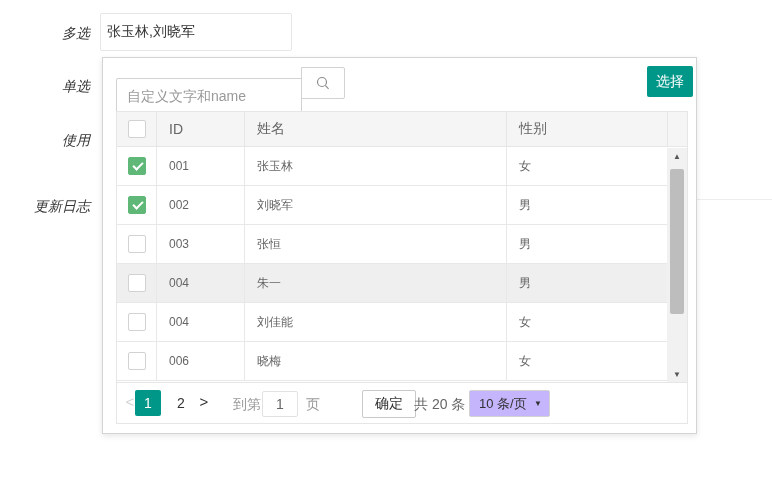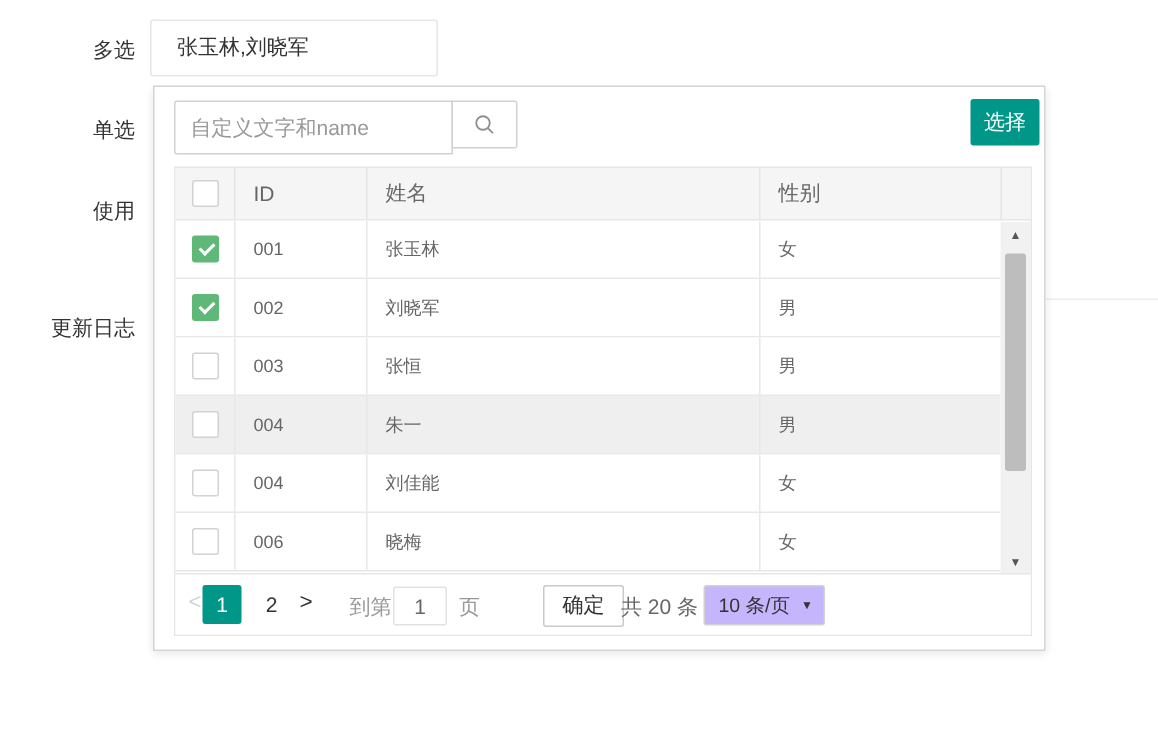--- a/index.html
+++ b/index.html
@@ -1,35 +1,35 @@
 <!DOCTYPE html>
 <html><head>
 <meta charset="utf-8">
 <style>
   * { margin:0; padding:0; box-sizing:border-box; }
   html,body { width:772px; height:488px; background:#fff; overflow:hidden;
               font-family:"Liberation Sans","DejaVu Sans",sans-serif; font-size:14px; color:#333; }
   .stage { position:relative; width:772px; height:488px; }
 
   
-  .form-label { position:absolute; left:8px; width:82px; text-align:right; font-size:14px; color:#333; }
+  .form-label { position:absolute; left:8px; width:82px; text-align:right; font-size:14px; color:#333;font-style:italic; }
 
   
   .multi-input { position:absolute; left:100px; top:13px; width:192px; height:38px;
-                 border:1px solid #e6e6e6; border-radius:2px; padding:0 17px; font-size:14px; color:#333;
+                 border:1px solid #e6e6e6; border-radius:2px; padding:0 6px; font-size:14px; color:#333;
                  outline:none; background:#fff; }
 
   
   .bg-divider { position:absolute; left:697px; top:199px; width:75px; height:1px; background:#ededed; }
 
   
   .panel { position:absolute; left:102px; top:57px; width:595px; height:377px; background:#fff;
            border:1px solid #d4d4d4; box-shadow:0 2px 6px rgba(0,0,0,0.10); }
 
-  .search-input { position:absolute; left:13px; top:9px; width:186px; height:32px;
+  .search-input { position:absolute; left:13px; top:20px; width:186px; height:32px;
                   border:1px solid #d2d2d2; border-radius:2px 0 0 2px; padding:17px 10px; font-size:14px; color:#333;
                   outline:none; }
   .search-input::placeholder { color:#999; }
   .search-btn { position:absolute; left:198px; top:9px; width:44px; height:32px; background:#fff;
                 border:1px solid #d2d2d2; border-radius:0 2px 2px 0; display:flex; align-items:center; justify-content:center;
                 cursor:pointer; }
   .choose-btn { position:absolute; left:544px; top:8px; width:46px; height:31px; background:#009688;
                 color:#fff; border:none; border-radius:2px; font-size:14px; cursor:pointer;
                 display:flex; align-items:center; justify-content:center; }
 
@@ -93,21 +93,21 @@
   .size-arrow { position:absolute; right:7px; top:0; font-size:8px; line-height:25px; color:#333; }
 </style>
 </head>
 <body>
 
 <div class="stage">
 
   <div class="form-label" style="top:25px;">多选</div>
   <div class="form-label" style="top:78px;">单选</div>
   <div class="form-label" style="top:132px;">使用</div>
-  <div class="form-label" style="top:198px;margin-top:12px;">更新日志</div>
+  <div class="form-label" style="top:198px;">更新日志</div>
 
   <input class="multi-input" readonly="" value="张玉林,刘晓军" style="">
 
   <div class="bg-divider"></div>
 
   <div class="panel">
 
     <input class="search-input" placeholder="自定义文字和name" style="">
     <div class="search-btn">
       <span style="display:flex;">

